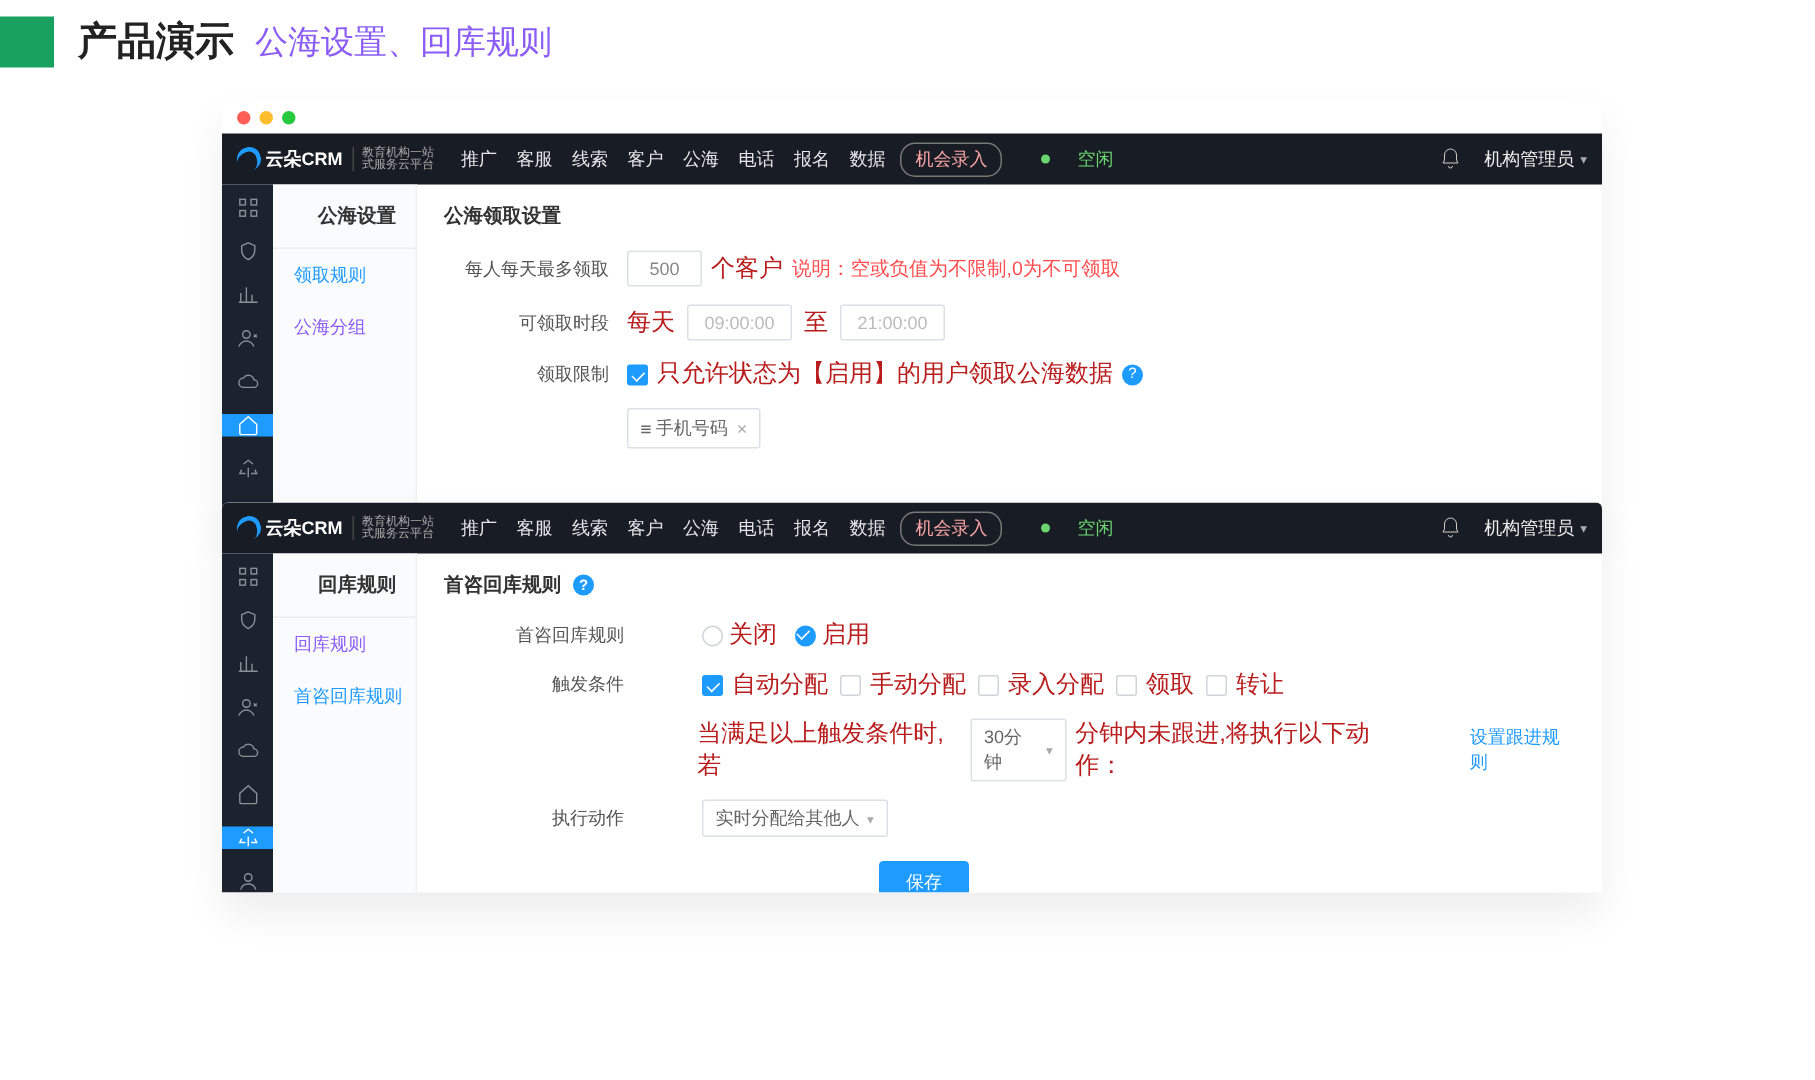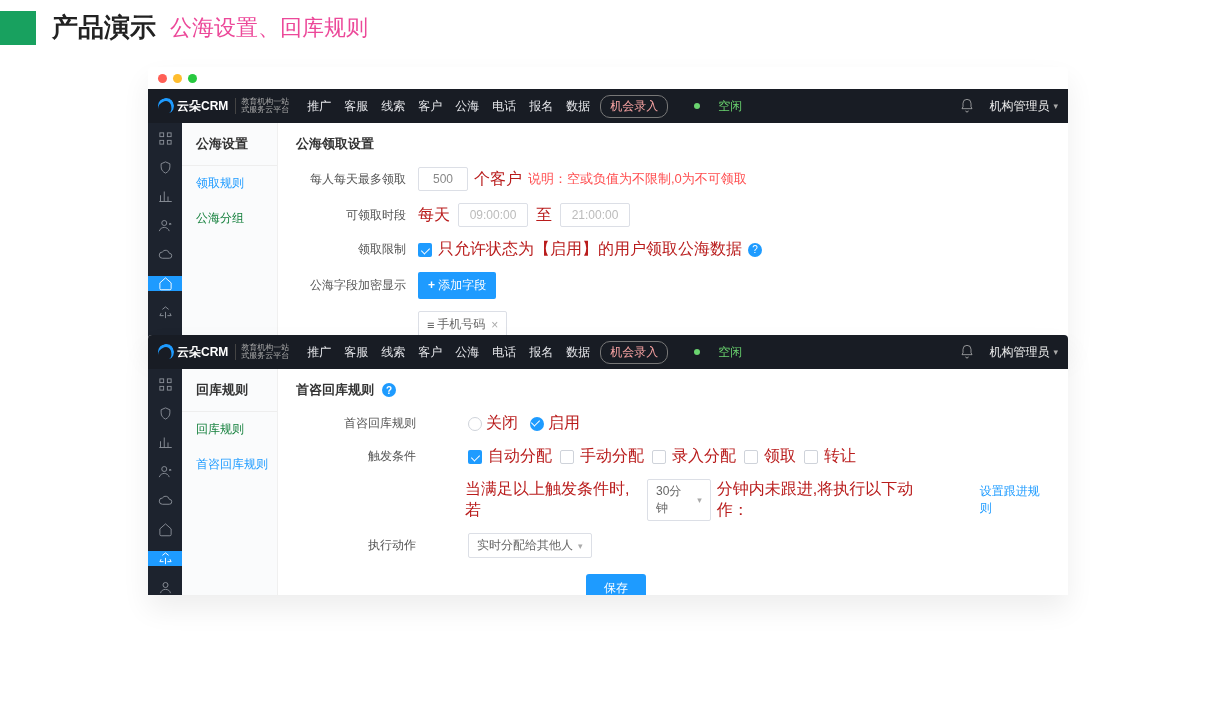--- a/index.html
+++ b/index.html
@@ -1,20 +1,20 @@
 <!DOCTYPE html>
 <html><head>
 <meta charset="utf-8">
 <style>
   * { box-sizing: border-box; margin:0; padding:0; }
   body { font-family: "Microsoft YaHei","PingFang SC",Arial,sans-serif; background:#fff; width:1210px; height:720px; overflow:hidden; font-size:12px; color:#333;}
   .header-band { display:flex; align-items:center; padding:10px 0 12px 0; }
   .green-block { width:36px; height:34px; background:#18a15f; margin-right:16px;}
   .title-main { font-size:26px; font-weight:700; color:#222; margin-right:14px;}
-  .title-sub { font-size:22px; color:#ec4899; font-weight:400;}
+  .title-sub { font-size:22px; color:#8b5cf6; font-weight:400;}
   .canvas { position:relative; width:1210px; height:660px; }
 
   
   .win { position:absolute; background:#fff; box-shadow:0 14px 28px rgba(0,0,0,.07); border-radius:4px 4px 0 0; overflow:hidden; }
   .win1 { left:148px; top:10px; width:920px; height:280px; }
   .win2 { left:148px; top:278px; width:920px; height:260px; }
   .mac { height:22px; display:flex; align-items:center; gap:6px; padding-left:10px; background:#fff;}
   .mac div{ width:9px;height:9px;border-radius:50%;}
   .mac .r{background:#ff5f56;} .mac .y{background:#ffbd2e;} .mac .g{background:#27c93f;}
 
@@ -35,22 +35,22 @@
   .tri{ font-size:9px; color:#aaa;}
 
   .content { display:flex; height:calc(100% - 56px); }
   .content2 { display:flex; height:calc(100% - 34px); }
   .iconbar{ width:34px; background:#1d232e; display:flex; flex-direction:column; align-items:center; padding-top:8px; gap:14px;}
   .iconbar .ic{ width:18px;height:18px; display:flex;align-items:center;justify-content:center; color:#8a8f98; cursor:pointer;}
   .iconbar .ic.active{ background:#1e9bff; width:100%; height:26px; color:#fff;}
   .iconbar svg{width:15px;height:15px;stroke:currentColor;fill:none;stroke-width:1.5;}
 
   .subpanel{ width:96px; background:#fafbfc; border-right:1px solid #f0f0f0; }
-  .subpanel .hd{ font-size:13px; font-weight:600; padding:12px 0 12px 14px; border-bottom:1px solid #eee;}
-  .subpanel .it{ font-size:12px; padding:9px 0 9px 14px; color:#15803d; cursor:pointer;}
+  .subpanel .hd{ font-size:13px; font-weight:600; padding:12px 0 12px 30px; border-bottom:1px solid #eee;}
+  .subpanel .it{ font-size:12px; padding:9px 0 9px 14px; color:#8b5cf6; cursor:pointer;}
   .subpanel .it.on{ color:#1e9bff;}
 
   .main{ flex:1; padding:12px 18px; overflow:hidden; position:relative;}
   .main .sec-title{ font-size:13px; font-weight:700; margin-bottom:14px; display:flex;align-items:center; gap:8px;}
   .qmark{ width:14px;height:14px;border-radius:50%;background:#1e9bff;color:#fff;font-size:10px;display:inline-flex;align-items:center;justify-content:center;}
   .row{ display:flex; align-items:center; margin-bottom:12px;}
   .row .lbl{ width:110px; text-align:right; color:#555; font-size:12px; margin-right:12px;}
   .inp{ height:24px; border:1px solid #dcdfe6; border-radius:2px; padding:0 6px; font-size:12px; color:#999; background:#fff;}
   .inp.w50{width:50px; text-align:center; color:#888;}
   .inp.wtime{width:70px; text-align:center; color:#bbb;}
@@ -200,24 +200,20 @@
         </div>
 
         <div class="row">
           <span class="lbl">领取限制</span>
           <span class="chk on"></span>
           <span class="plain">只允许状态为【启用】的用户领取公海数据</span>
           <span class="qmark" style="margin-left:6px;">?</span>
         </div>
 
         <div class="row">
-          <span class="lbl">公海字段加密显示</span>
-          <button class="btn-blue plus">添加字段</button>
-        </div>
-        <div class="row">
           <span class="lbl"></span>
           <span class="tag">
             <span class="bars">≡</span>
             <span>手机号码</span>
             <span class="x">×</span>
           </span>
         </div>
       </div>
     </div>
   </div>

